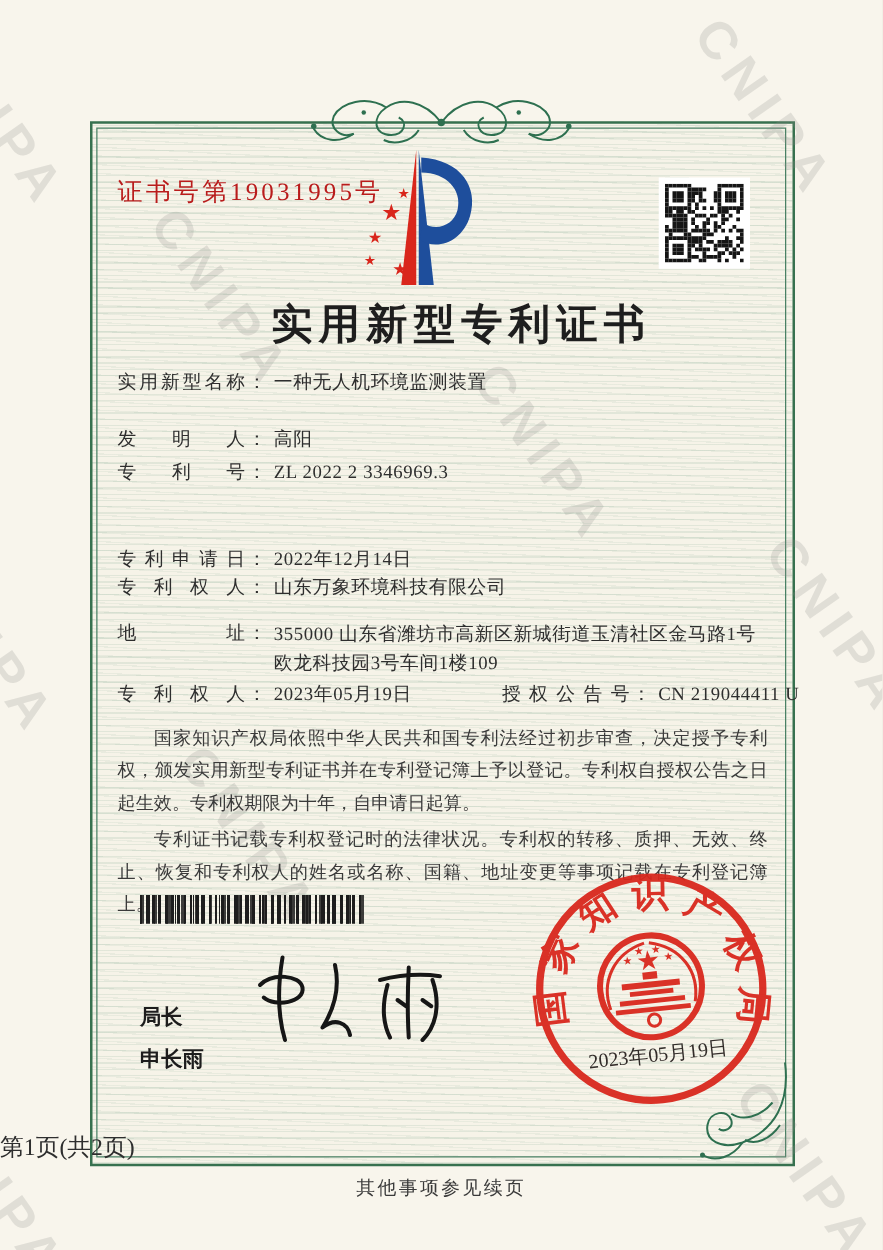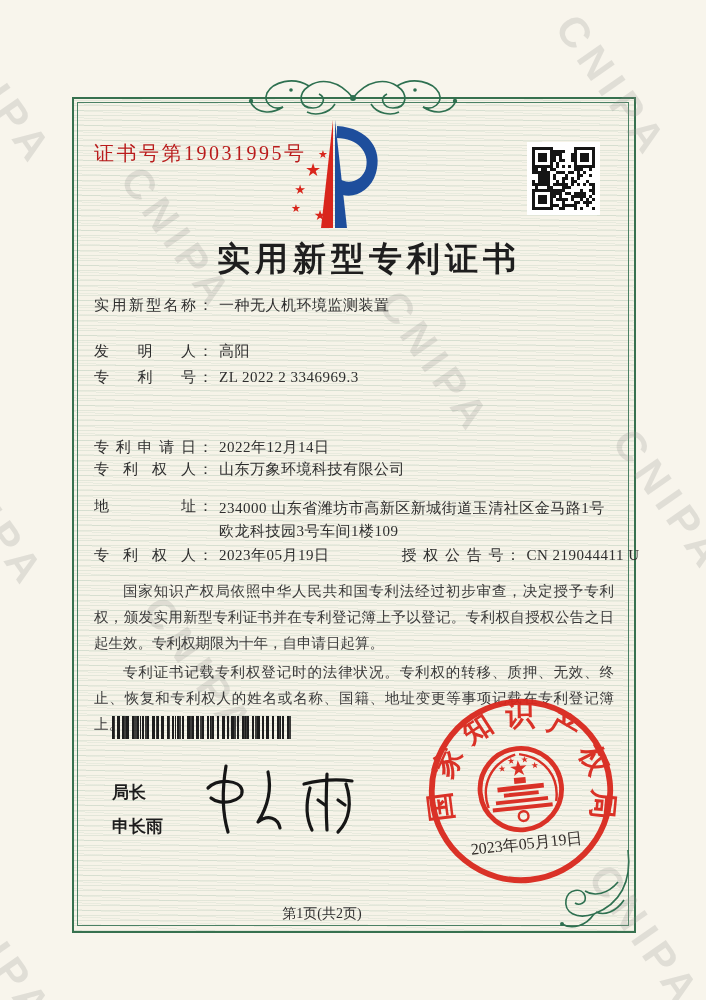--- a/index.html
+++ b/index.html
@@ -37,29 +37,29 @@
 
   .paras{position:absolute;left:94px;top:577px;width:520px;z-index:6;color:#3a3a3a;}
   .paras p{margin:1px 0 3px 0;font-size:14.5px;line-height:26px;text-align:justify;text-indent:2em;}
 
   .barcode{position:absolute;left:112px;top:716px;width:180px;height:23px;z-index:6;
     background-image:
       repeating-linear-gradient(90deg,#1d1d1d 0 2px, rgba(0,0,0,0) 2px 5px),
       repeating-linear-gradient(90deg,#1d1d1d 0 1px, rgba(0,0,0,0) 1px 7px),
       repeating-linear-gradient(90deg,rgba(29,29,29,.85) 0 3px, rgba(0,0,0,0) 3px 11px);}
 
-  .director{position:absolute;left:112px;top:781px;z-index:6;font-size:17px;font-weight:600;color:#1d1d1d;
+  .director{position:absolute;left:112px;top:802px;z-index:6;font-size:17px;font-weight:600;color:#1d1d1d;
             font-family:"Liberation Sans","DejaVu Sans",sans-serif;}
   .director div{margin-bottom:11px;}
   .sig{position:absolute;left:192px;top:748px;width:200px;height:100px;z-index:7;}
   .sig path{stroke:#161616;stroke-width:3.2;fill:none;stroke-linecap:round;stroke-linejoin:round;}
 
   .seal{position:absolute;left:424px;top:694px;width:194px;height:194px;z-index:8;transform:rotate(-6deg);opacity:.94;}
 
-  .page-no{position:absolute;left:0;top:905px;width:644px;text-align:center;font-size:14px;color:#2e2e2e;z-index:6;}
+  .page-no{position:absolute;left:0;top:905px;width:644px;text-align:left;font-size:19px;color:#2e2e2e;z-index:6;}
   .cont-note{position:absolute;left:0;top:941px;width:706px;text-align:center;font-size:15px;color:#3a3a3a;z-index:6;letter-spacing:2px;}
 
   .flourish-top{position:absolute;left:243px;top:74px;width:220px;height:46px;z-index:7;}
   .flourish-corner{position:absolute;left:556px;top:842px;width:82px;height:92px;z-index:7;}
   .flourish-top path,.flourish-corner path{stroke:#2e7050;fill:none;stroke-width:1.6;}
 </style>
 </head>
 <body>
 
 <div class="page">
@@ -378,21 +378,21 @@
   <div class="frow" style="top:368px">
     <span class="flabel">专利号</span><span class="fcolon">：</span><span class="fval">ZL 2022 2 3346969.3</span>
   </div>
   <div class="frow" style="top:438px">
     <span class="flabel">专利申请日</span><span class="fcolon">：</span><span class="fval">2022年12月14日</span>
   </div>
   <div class="frow" style="top:460px">
     <span class="flabel">专利权人</span><span class="fcolon">：</span><span class="fval">山东万象环境科技有限公司</span>
   </div>
   <div class="frow" style="top:497px">
-    <span class="flabel">地址</span><span class="fcolon">：</span><span class="fval-wrap">234000 山东省潍坊市高新区新城街道玉清社区金马路1号欧龙科技园3号车间1楼109</span>
+    <span class="flabel">地址</span><span class="fcolon">：</span><span class="fval-wrap">355000 山东省潍坊市高新区新城街道玉清社区金马路1号欧龙科技园3号车间1楼109</span>
   </div>
   <div class="frow" style="top:546px">
     <span class="flabel">专利权人</span><span class="fcolon">：</span><span class="fval">2023年05月19日</span><span class="flabel grant2">授权公告号</span><span class="fcolon">：</span><span class="fval">CN 219044411 U</span>
   </div>
 
   <div class="paras">
     <p>国家知识产权局依照中华人民共和国专利法经过初步审查，决定授予专利权，颁发实用新型专利证书并在专利登记簿上予以登记。专利权自授权公告之日起生效。专利权期限为十年，自申请日起算。</p>
     <p>专利证书记载专利权登记时的法律状况。专利权的转移、质押、无效、终止、恢复和专利权人的姓名或名称、国籍、地址变更等事项记载在专利登记簿上。</p>
   </div>
 
@@ -436,14 +436,15 @@
       <rect x="-27" y="10" width="54" height="4"></rect>
       <rect x="-31" y="17" width="62" height="4"></rect>
       <path d="M-35,16 C-41,-8 -28,-30 -2,-36" fill="none" stroke="#d9261c" stroke-width="2.5"></path>
       <path d="M35,16 C41,-8 28,-30 2,-36" fill="none" stroke="#d9261c" stroke-width="2.5"></path>
       <circle cy="28" r="5" fill="none" stroke="#d9261c" stroke-width="2.5"></circle>
     </g>
     <text x="100" y="160" text-anchor="middle" font-size="16.5" fill="#27211f">2023年05月19日</text>
   </svg>
 
   <div class="page-no">第1页(共2页)</div>
+  <div class="cont-note">其他事项参见续页</div>
 
 </div>
 
 </body></html>

